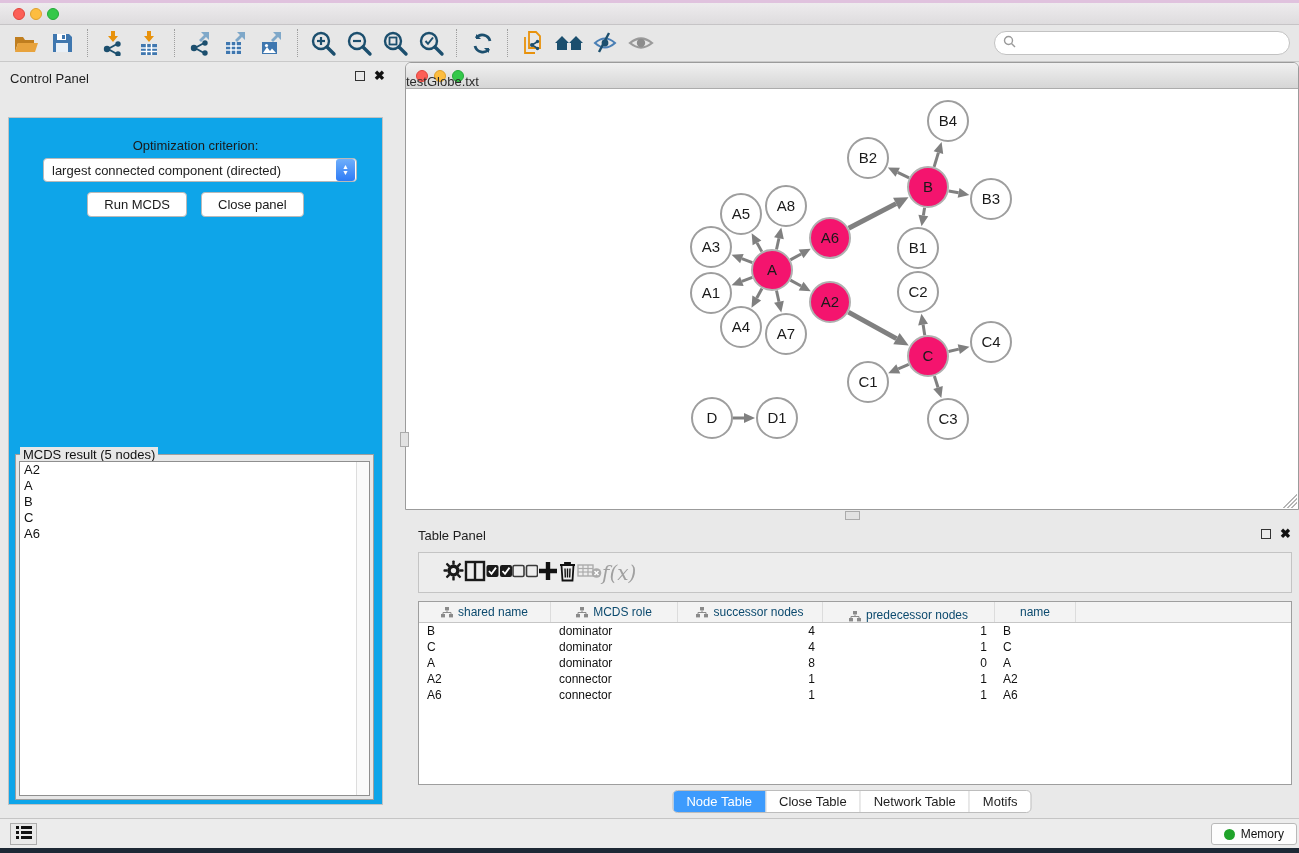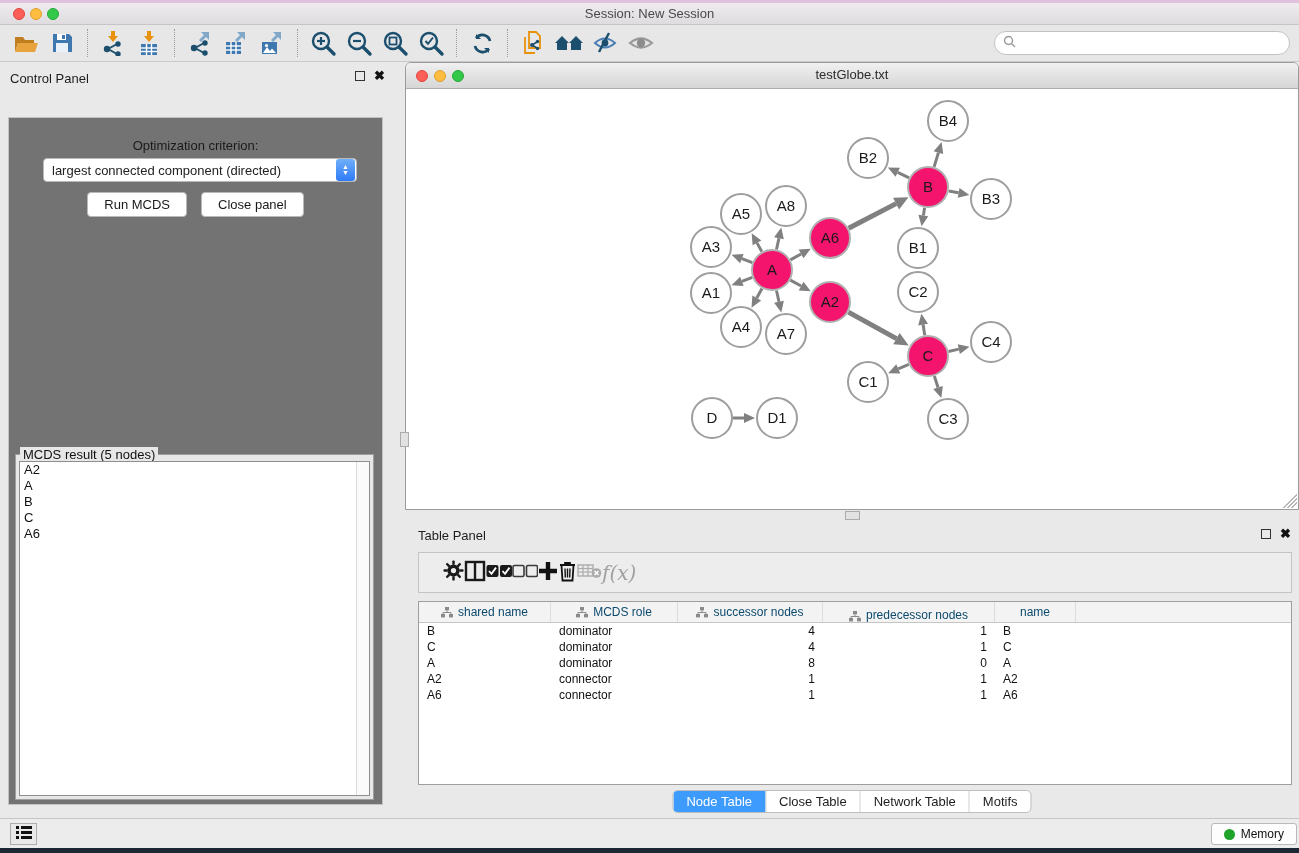--- a/index.html
+++ b/index.html
@@ -35,42 +35,42 @@
   .cp-title { position:absolute; left:10px; top:9px; font-size:13px; color:#1E1E1E; }
   .panel-icons { position:absolute; right:8px; top:9px; display:flex; gap:9px; align-items:center;}
   .float-icon { width:10px; height:10px; border:1.5px solid #333; display:inline-block;}
   .close-icon { font-size:13px; font-weight:bold; color:#111; line-height:10px;}
   .segmented { display:inline-flex; background:#fff; border:1px solid #BDBDBD; border-radius:5px; overflow:hidden; font-size:13px;}
   .segmented .seg { padding:3px 13px; color:#1E1E1E; border-left:1px solid #D2D2D2; cursor:default; }
   .segmented .seg:first-child { border-left:none; }
   .segmented .seg.active { background:#3D9BFD; color:#fff; }
   .cp-tabs-wrap { position:absolute; top:33px; left:0; width:100%; text-align:center; z-index:3;}
   .cp-body { position:absolute; left:8px; right:10px; top:55px; bottom:13px;
-    border:1px solid #C2C2C2; background:#737373; }
+    border:1px solid #C2C2C2; background:#0ea5e9; }
   .opt-label { position:absolute; top:20px; width:100%; text-align:center; font-size:13px; color:#1A1A1A;}
   .selectbox { position:absolute; left:34px; top:40px; width:314px; height:24px; background:#fff;
     border:1px solid #B9B9B9; border-radius:4px; display:flex; align-items:center; font-size:13px;}
   .selectbox .sel-text { flex:1; padding-left:8px; white-space:nowrap; overflow:hidden;}
   .stepper { width:19px; height:22px; border-radius:3px; margin-right:1px;
     background:linear-gradient(#6FAFFB,#2E7BF6); display:flex; flex-direction:column;
     align-items:center; justify-content:center; color:#fff; font-size:7px; line-height:6px;}
   .btnrow { position:absolute; top:74px; width:100%; display:flex; justify-content:center; gap:14px;}
   .pbtn { background:#fff; border:1px solid #B9B9B9; border-radius:4px; padding:4px 16px; font-size:13px; color:#1A1A1A;}
   .result-box { position:absolute; left:6px; right:8px; top:336px; height:346px;
     border:1px solid #9F9F9F; background:#E7E7E7; }
   .result-legend { position:absolute; top:-8px; left:4px; background:#E7E7E7; padding:0 3px; font-size:13px; color:#111;}
   .result-list { position:absolute; left:3px; right:3px; top:6px; bottom:3px; background:#fff; border:1px solid #8F8F8F; overflow:hidden;}
   .result-item { font-size:13px; line-height:16px; padding-left:4px; color:#111;}
   .result-scroll { position:absolute; right:0; top:0; bottom:0; width:13px; background:#FAFAFA; border-left:1px solid #DDD;}
   
   .netwin { position:absolute; left:405px; top:62px; width:894px; height:448px;
     border:1px solid #9B9B9B; border-radius:6px 6px 0 0; background:#fff;}
   .net-titlebar { position:absolute; left:0; top:0; width:100%; height:26px;
     background:linear-gradient(#F0F0F0,#D6D6D6); border-bottom:1px solid #ACACAC; border-radius:5px 5px 0 0;}
-  .net-title { position:absolute; width:100%; top:4px; text-align:center; font-size:13px; color:#2B2B2B;}
+  .net-title { position:absolute; width:100%; top:11px; font-size:13px; color:#2B2B2B;}
   .net-canvas { position:absolute; left:0; top:26px; right:0; bottom:0; background:#fff; }
   .resize-grip { position:absolute; right:1px; bottom:1px; width:14px; height:14px;
     background:
       linear-gradient(135deg, transparent 48%, #B5B5B5 48%, #B5B5B5 55%, transparent 55%),
       linear-gradient(135deg, transparent 62%, #B5B5B5 62%, #B5B5B5 69%, transparent 69%),
       linear-gradient(135deg, transparent 76%, #B5B5B5 76%, #B5B5B5 83%, transparent 83%);}
   .grip-v { position:absolute; left:400px; top:432px; width:9px; height:15px; background:#E2E2E2; border:1px solid #ABABAB;}
   .grip-h { position:absolute; left:845px; top:511px; width:15px; height:9px; background:#E2E2E2; border:1px solid #ABABAB;}
   
   .tpanel { position:absolute; left:405px; top:522px; width:894px; height:296px; }
@@ -98,21 +98,20 @@
   .mem-dot { width:11px; height:11px; border-radius:50%; background:#1FA32A; }
   .bottom-strip { position:absolute; left:0; top:848px; width:100%; height:5px; background:#1D2835; }
 </style>
 </head>
 <body>
 
 <div class="titlebar">
   <span class="traffic t-red" style="left:13px; top:8px;"></span>
   <span class="traffic t-yellow" style="left:30px; top:8px;"></span>
   <span class="traffic t-green" style="left:47px; top:8px;"></span>
-  <div class="title-text">Session: New Session</div>
 </div>
 <div class="top-strip"></div>
 
 <div class="toolbar">
   <div class="tbtn">
     <span>
       <svg width="26" height="26" viewBox="0 0 26 26">
           <path d="M2 7 h8 l2 3 h9 v3 H5 l-3 9 z" fill="#C07E1F"></path>
           <path d="M5 13 h20 l-3 9 H2 z" fill="#E8A33D"></path>
         </svg>

